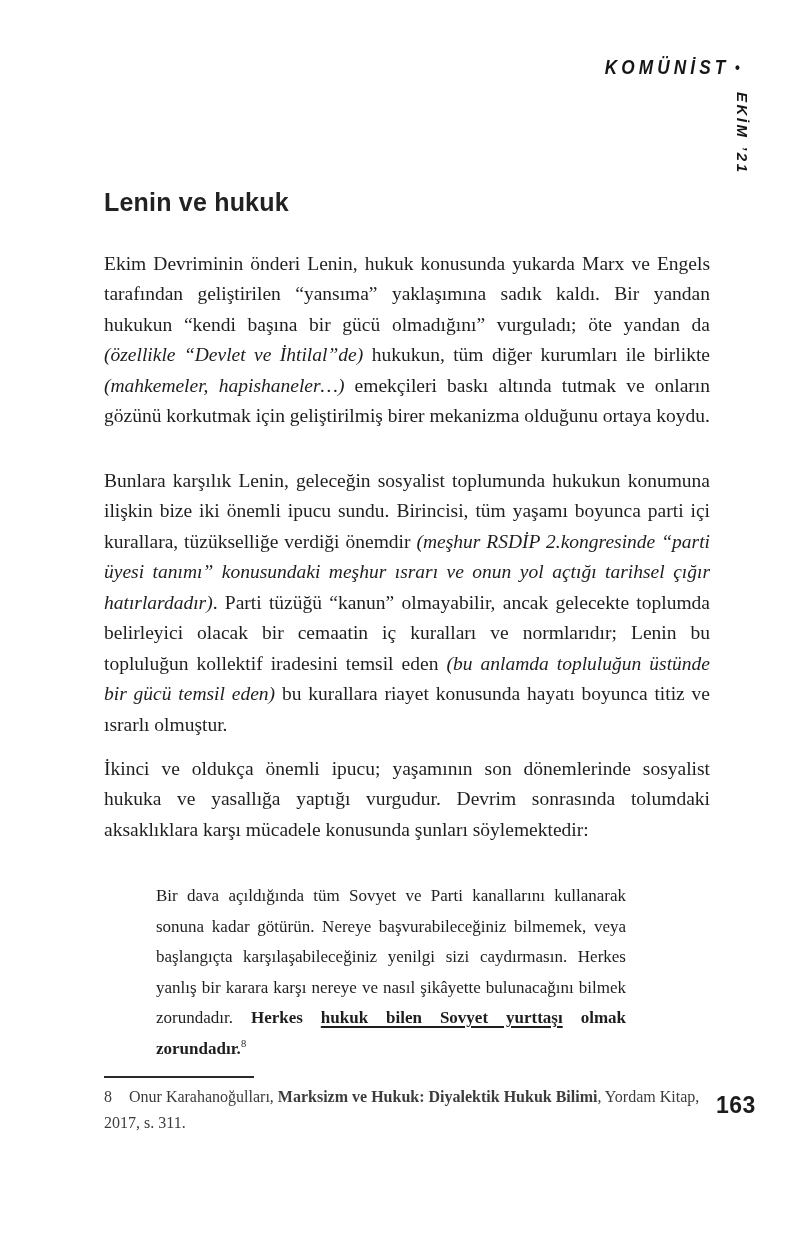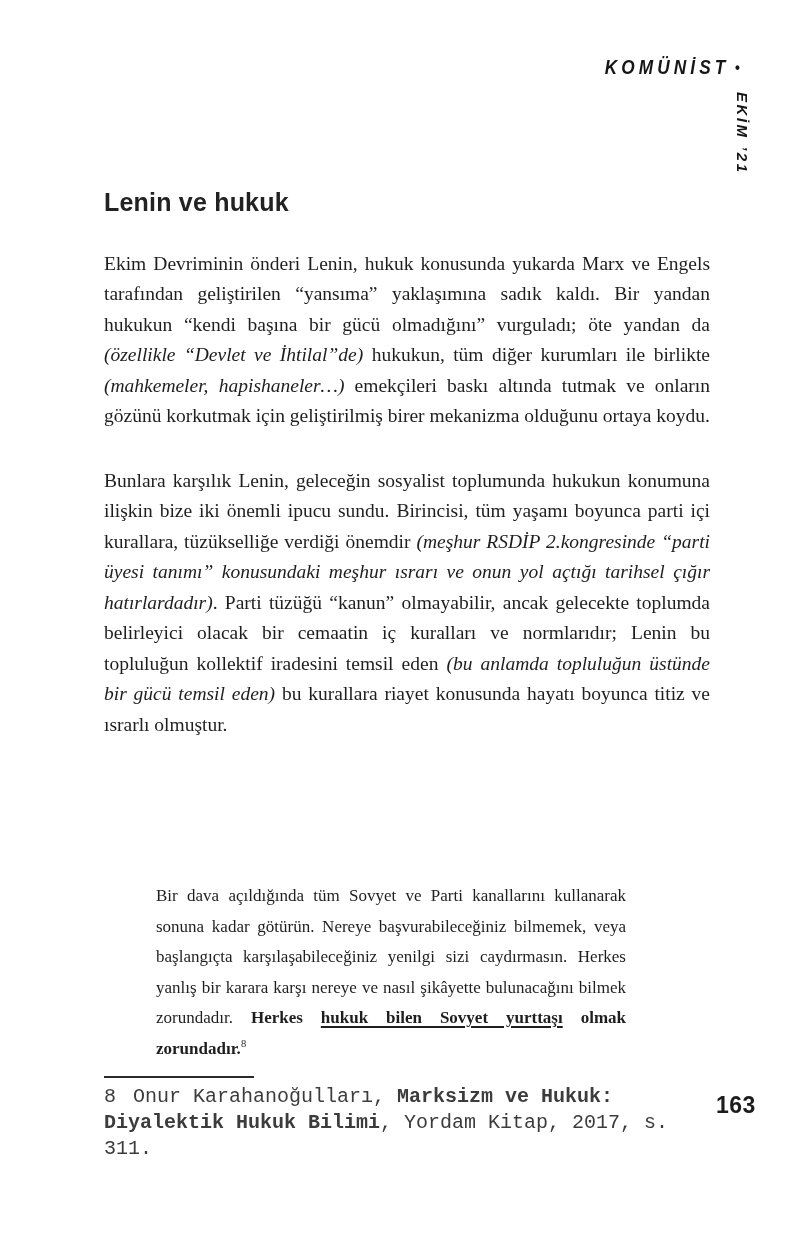--- a/index.html
+++ b/index.html
@@ -107,22 +107,22 @@
     font-size: 0.62em;
     line-height: 0;
   }
 
   
   .footnote-area {
     position: absolute;
     left: 104px;
     top: 1076px;
     width: 606px;
-    font-family: Liberation Mono, monospace;
-    font-size: 20px;
+    font-family: Liberation Serif, serif;
+    font-size: 16px;
     line-height: 26px;
     color: #3c3c3c;
     text-align: left;
   }
   .footnote-rule {
     width: 150px;
     border: 0;
     border-top: 2px solid #2a2a2a;
     margin: 0 0 6px 0;
   }
@@ -153,20 +153,21 @@
   </div>
   <div class="issue-vertical">EKİM ’21</div>
 
 
   <h2 class="section-heading">Lenin ve hukuk</h2>
 
   <p class="body-text para-1"><span class="seg-normal">Ekim Devriminin önderi Lenin, hukuk konusunda yukarda Marx ve Engels tarafından geliştirilen “yansıma” yaklaşımına sadık kaldı. Bir yandan hukukun “kendi başına bir gücü olmadığını” vurguladı; öte yandan da </span><span class="seg-italic">(özellikle “Devlet ve İhtilal”de)</span><span class="seg-normal"> hukukun, tüm diğer kurumları ile birlikte </span><span class="seg-italic">(mahkemeler, hapishaneler…)</span><span class="seg-normal"> emekçileri baskı altında tutmak ve onların gözünü korkutmak için geliştirilmiş birer mekanizma olduğunu ortaya koydu.</span></p>
 
   <p class="body-text para-2"><span class="seg-normal">Bunlara karşılık Lenin, geleceğin sosyalist toplumunda hukukun konumuna ilişkin bize iki önemli ipucu sundu. Birincisi, tüm yaşamı boyunca parti içi kurallara, tüzükselliğe verdiği önemdir </span><span class="seg-italic">(meşhur RSDİP 2.kongresinde “parti üyesi tanımı” konusundaki meşhur ısrarı ve onun yol açtığı tarihsel çığır hatırlardadır)</span><span class="seg-normal">. Parti tüzüğü “kanun” olmayabilir, ancak gelecekte toplumda belirleyici olacak bir cemaatin iç kuralları ve normlarıdır; Lenin bu topluluğun kollektif iradesini temsil eden </span><span class="seg-italic">(bu anlamda topluluğun üstünde bir gücü temsil eden)</span><span class="seg-normal"> bu kurallara riayet konusunda hayatı boyunca titiz ve ısrarlı olmuştur.</span></p>
 
+  <p class="body-text para-3"><span class="seg-normal">İkinci ve oldukça önemli ipucu; yaşamının son dönemlerinde sosyalist hukuka ve yasallığa yaptığı vurgudur. Devrim sonrasında tolumdaki aksaklıklara karşı mücadele konusunda şunları söylemektedir:</span></p>
 
   <blockquote class="pull-quote"><span class="seg-normal">Bir dava açıldığında tüm Sovyet ve Parti kanallarını kullanarak sonuna kadar götürün. Nereye başvurabileceğiniz bilmemek, veya başlangıçta karşılaşabileceğiniz yenilgi sizi caydırmasın. Herkes yanlış bir karara karşı nereye ve nasıl şikâyette bulunacağını bilmek zorundadır. </span><span class="seg-bold">Herkes </span><span class="seg-bold_underline">hukuk bilen Sovyet yurttaşı</span><span class="seg-bold"> olmak zorundadır.</span><span class="seg-sup">8</span></blockquote>
 
   <div class="footnote-area">
     <hr class="footnote-rule">
     <div><span class="footnote-number">8</span><span><span class="seg-normal">Onur Karahanoğulları, </span><span class="seg-bold">Marksizm ve Hukuk: Diyalektik Hukuk Bilimi</span><span class="seg-normal">, Yordam Kitap, 2017, s. 311.</span></span></div>
   </div>
 
   <div class="page-number">163</div>
 

